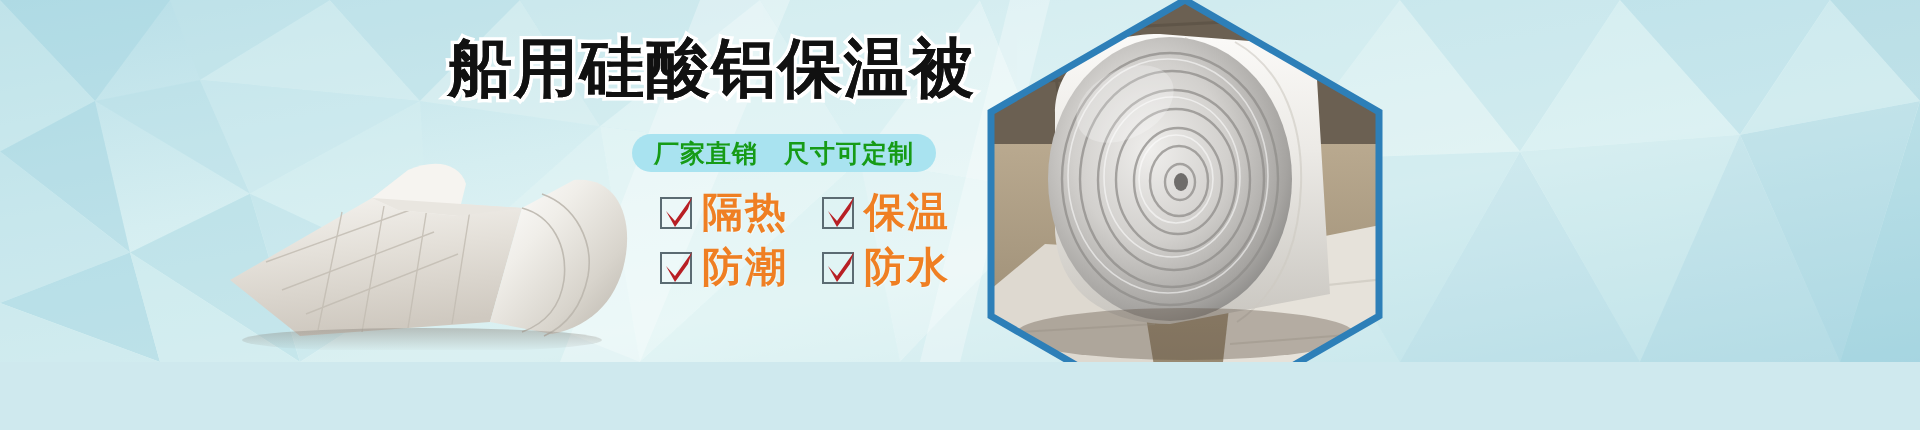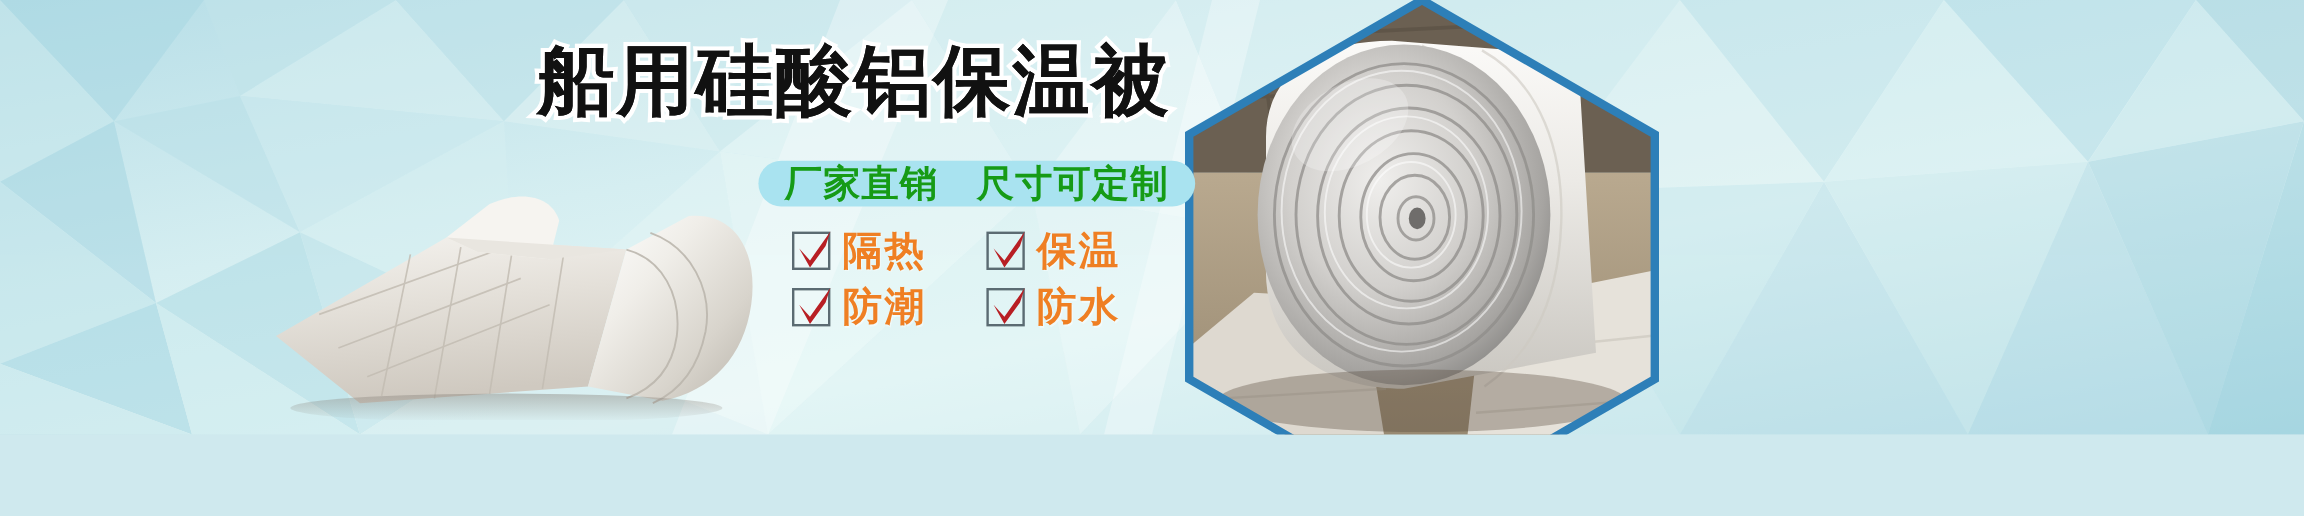--- a/index.html
+++ b/index.html
@@ -42,38 +42,38 @@
     color:#111111;line-height:1;
     font-family:"DejaVu Sans","Liberation Sans",sans-serif;
     white-space:nowrap;
   }
   
   #pill{
     position:absolute;left:632px;top:134px;
     height:38px;padding:0 22px;
     display:flex;align-items:center;
     background:#a9e3f0;border-radius:19px;
-    color:#169b16;font-size:31px;font-weight:bold;
+    color:#169b16;font-size:25px;font-weight:bold;
     letter-spacing:1px;white-space:nowrap;
     font-family:"DejaVu Sans","Liberation Sans",sans-serif;
   }
   
   #features{
     position:absolute;left:660px;top:192px;
     display:grid;grid-template-columns:152px 152px;
     grid-row-gap:14px;grid-column-gap:10px;
   }
   .feature{display:flex;align-items:center;gap:10px;}
   .chk{
     position:relative;width:28px;height:28px;flex:0 0 28px;
     border:2px solid #5b6b72;background:transparent;
   }
   .chk svg{position:absolute;left:-4px;top:-8px;}
   .ftext{
-    font-size:33px;font-weight:bold;color:#ef7f23;
+    font-size:41px;font-weight:bold;color:#ef7f23;
     letter-spacing:2px;white-space:nowrap;line-height:1;
     font-family:"DejaVu Sans","Liberation Sans",sans-serif;
     text-shadow:1px 1px 0 rgba(255,255,255,.45);
   }
 </style>
 </head>
 <body>
 
 <div id="banner">
 

